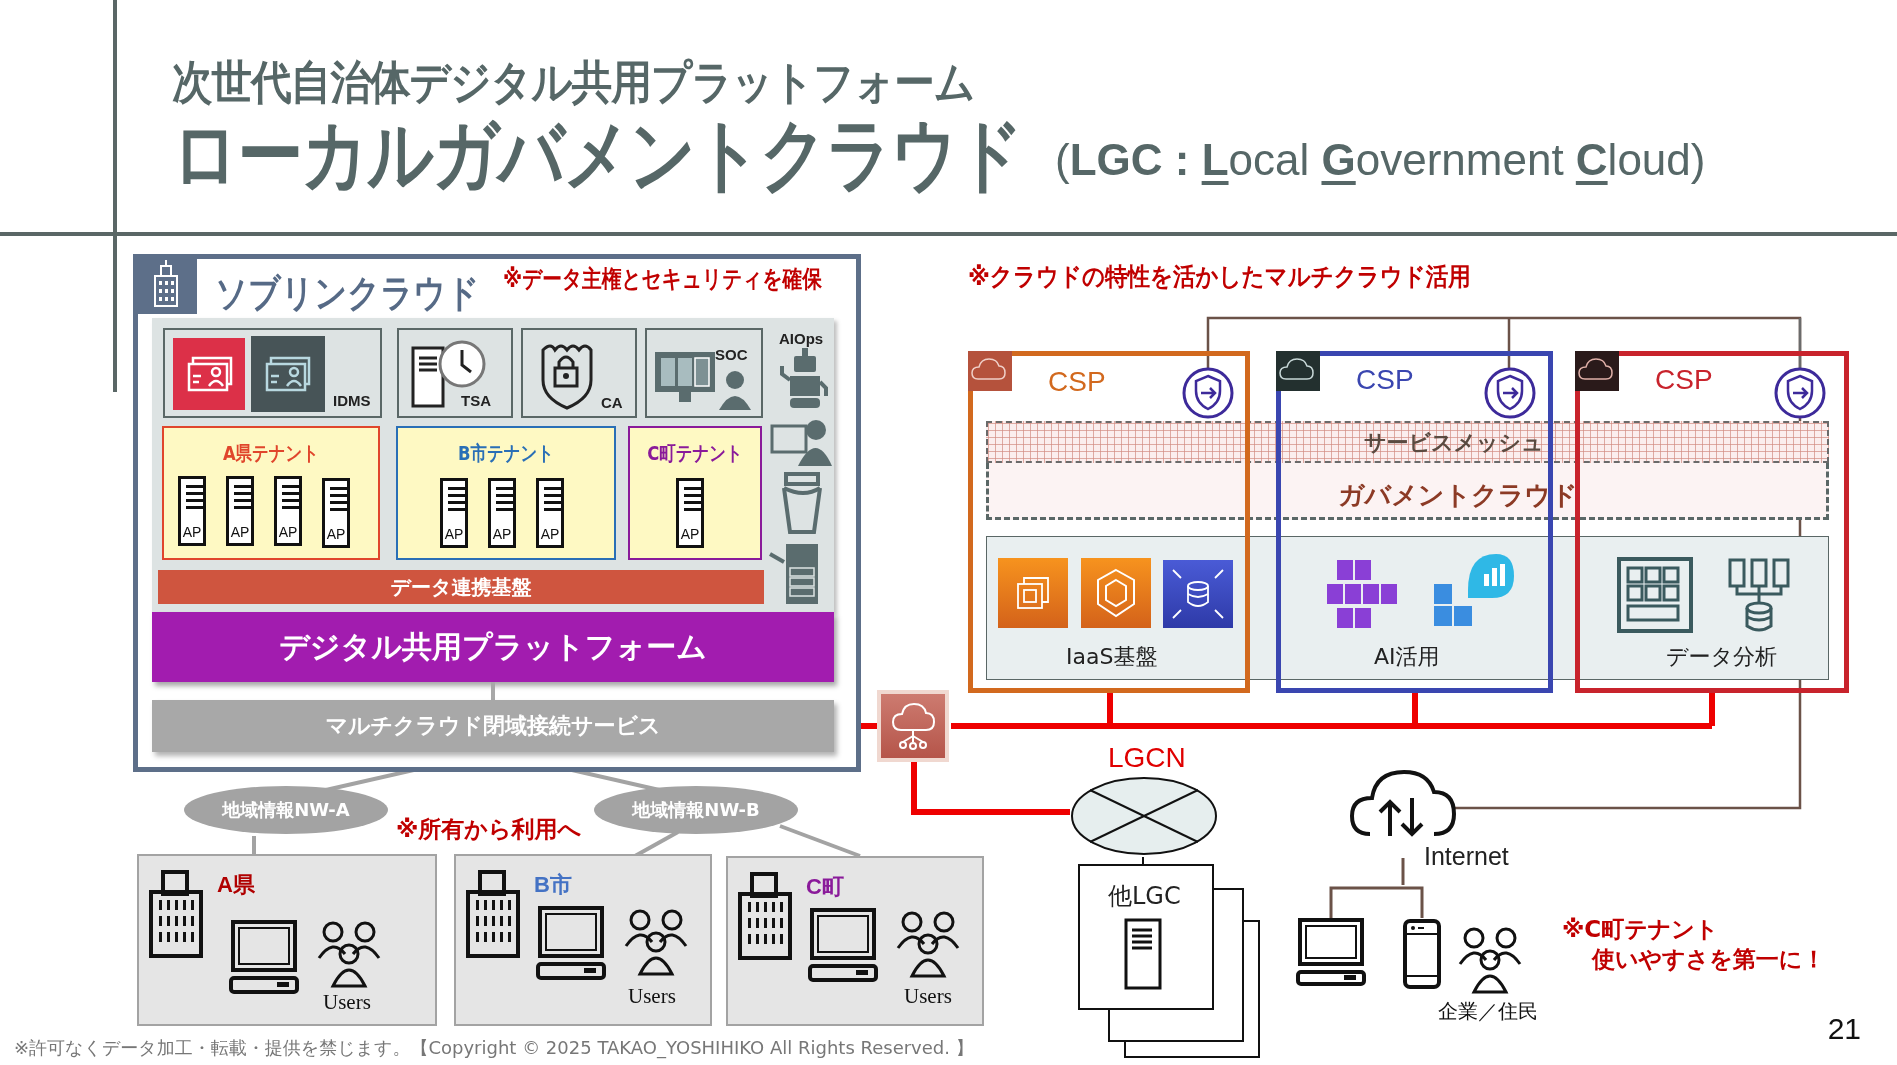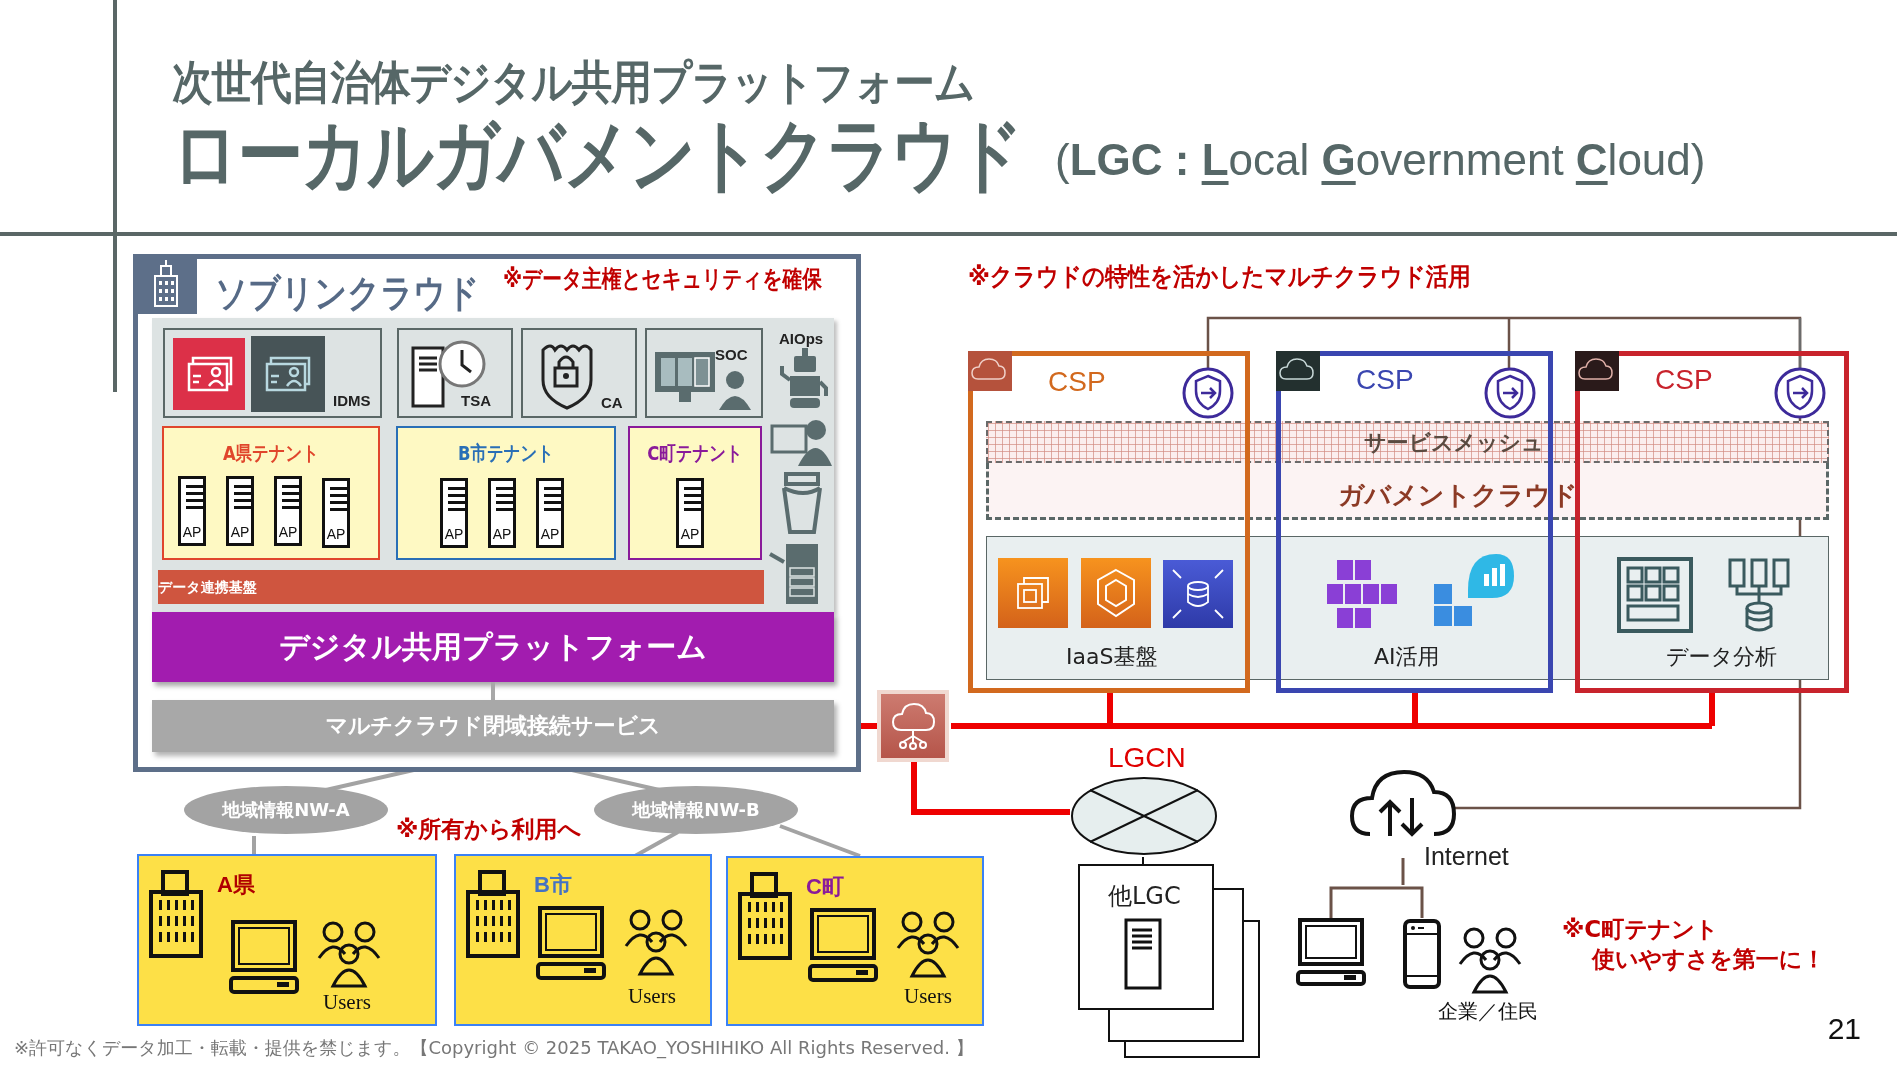--- a/index.html
+++ b/index.html
@@ -19,27 +19,27 @@
   .sov-note{left:503px;top:263px;font-size:24px;font-weight:bold;color:#c00000;white-space:nowrap;transform:scaleX(0.82);transform-origin:left top;}
   .sov-inner{left:152px;top:318px;width:682px;height:294px;background:#dde3e3;box-shadow:3px 3px 4px rgba(0,0,0,0.25);}
   .svc-box{border:2px solid #5a6766;background:#dde3e3;}
   .svc-label{font-size:15px;font-weight:bold;color:#222;font-family:"Liberation Sans",sans-serif;}
   .tenant{border:2px solid;background:#fef9c3;}
   .tenant-label{font-size:20px;font-weight:bold;white-space:nowrap;transform:scaleX(0.82);transform-origin:center top;text-align:center;width:100%;}
   .ap{width:28px;height:70px;border:3px solid #111;background:#fff;box-sizing:border-box;position:absolute;}
   .ap .lines{position:absolute;left:5px;top:6px;width:20px;}
   .ap .lines i{display:block;height:3px;background:#111;margin-bottom:4px;}
   .ap .aplbl{position:absolute;bottom:3px;width:100%;text-align:center;font-size:14px;font-family:"Liberation Sans",sans-serif;color:#111;}
-  .data-bar{left:158px;top:570px;width:606px;height:34px;background:#cf553f;color:#fff;font-size:14px;font-weight:bold;line-height:34px;}
+  .data-bar{left:158px;top:570px;width:606px;height:34px;background:#cf553f;color:#fff;font-size:20px;font-weight:bold;text-align:center;line-height:34px;}
   .dsp-bar{left:152px;top:612px;width:682px;height:70px;background:#a21caf;color:#fff;font-size:30px;font-weight:bold;text-align:center;line-height:70px;box-shadow:3px 4px 5px rgba(0,0,0,0.35);}
   .mc-bar{left:152px;top:700px;width:682px;height:52px;background:#a8a8a8;color:#fff;font-size:22px;font-weight:bold;text-align:center;line-height:52px;box-shadow:3px 4px 5px rgba(0,0,0,0.3);}
   
   .nw-ell{background:#a3a3a3;border-radius:50%;color:#fff;font-size:18px;font-weight:bold;text-align:center;}
   .note-red{color:#c00000;font-weight:bold;white-space:nowrap;}
-  .org-box{border:2px solid #3b82f6;background:#fde047;}
+  .org-box{border:2px solid #a3a3a3;background:#e5e5e5;}
   .org-name{font-size:22px;font-weight:bold;font-family:"Liberation Sans",sans-serif;}
   .users-lbl{font-size:21px;color:#111;font-family:Liberation Serif, serif;}
   
   .csp{border:5px solid;background:transparent;}
   .csp-corner{width:44px;height:40px;}
   .csp-name{font-size:28px;font-family:"Liberation Sans",sans-serif;}
   .mesh{left:986px;top:421px;width:843px;height:42px;border:2px dashed #6a6a6a;box-sizing:border-box;
     background-color:#fbeeee;
     background-image:linear-gradient(to right, rgba(210,140,130,0.7) 1px, transparent 1px),linear-gradient(to bottom, rgba(210,140,130,0.7) 1px, transparent 1px);
     background-size:7px 7px;}

